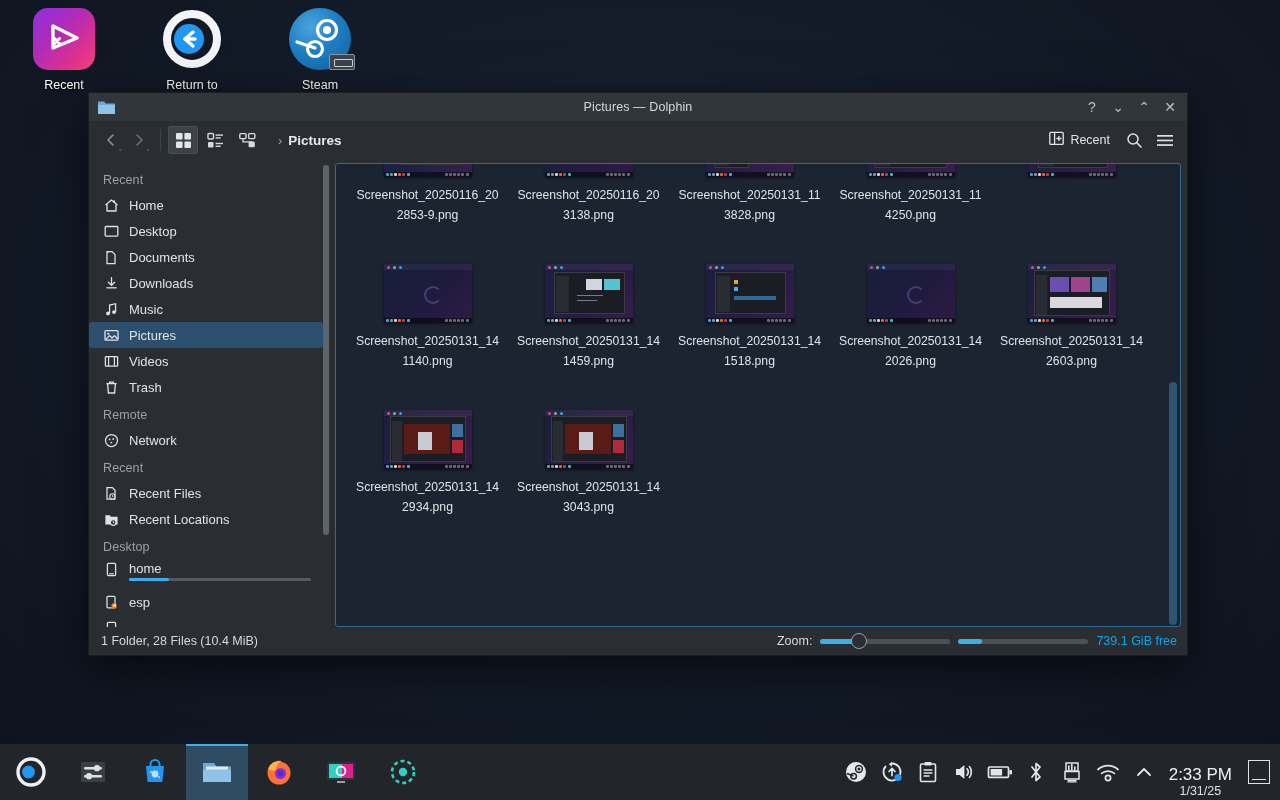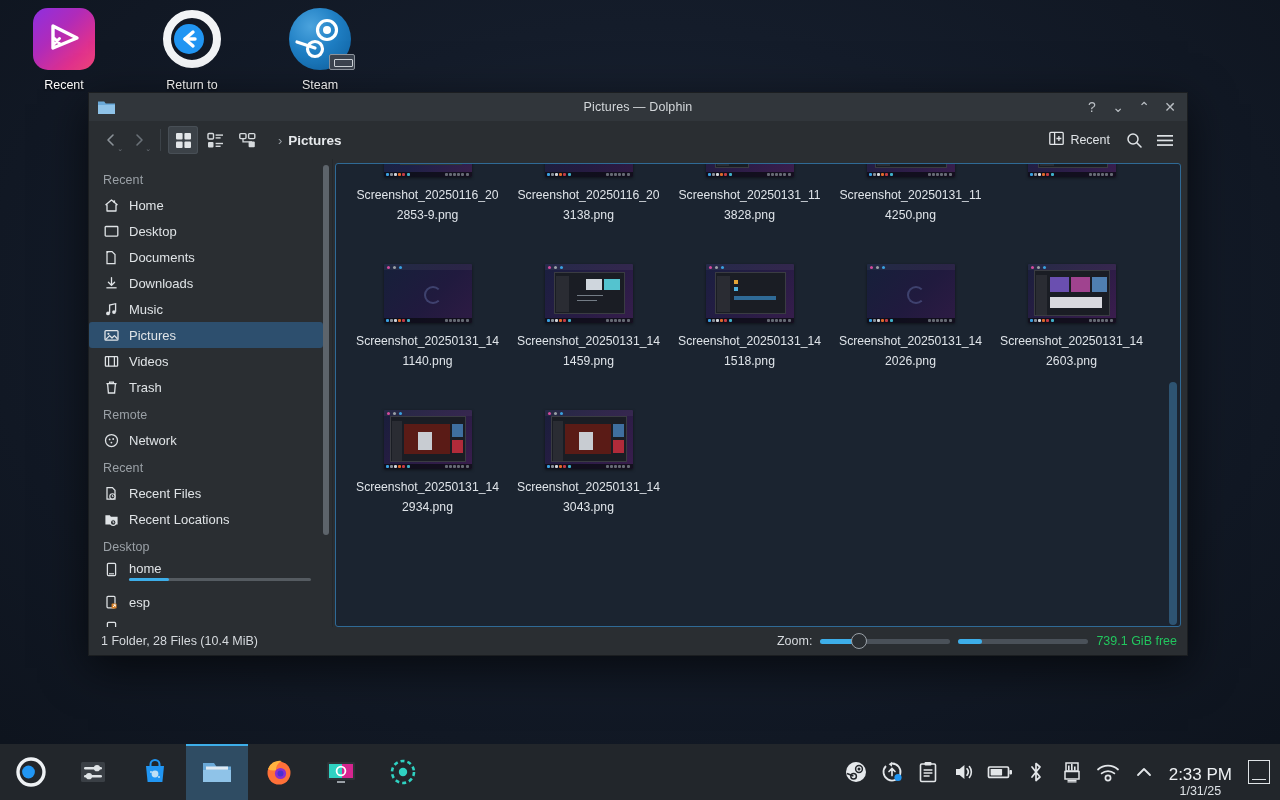--- a/index.html
+++ b/index.html
@@ -180,21 +180,21 @@
   .slider { position:relative; width:130px; height:16px; display:flex; align-items:center; }
   .slider .track { position:absolute; left:0; right:0; height:5px; background:#4a5159; border-radius:3px; }
   .slider .fill { position:absolute; left:0; height:5px; background:#3daee9; border-radius:3px; }
   .slider .handle {
     position:absolute; width:16px; height:16px; border-radius:50%;
     background:#2a2e32; border:1.5px solid #9aa1a8;
   }
   .slider2 { position:relative; width:130px; height:16px; display:flex; align-items:center; }
   .slider2 .track { position:absolute; left:0; right:0; height:5px; background:#4a5159; border-radius:3px; }
   .slider2 .fill { position:absolute; left:0; height:5px; background:#3daee9; border-radius:3px; }
-  #free-space { white-space:nowrap; color:#22c55e; }
+  #free-space { white-space:nowrap; color:#0ea5e9; }
 
   
   #taskbar {
     position:absolute; left:0; bottom:0; width:1280px; height:56px;
     background:#22262b; display:flex; align-items:center;
   }
   #tb-left { display:flex; align-items:center; height:56px; }
   .task-item {
     width:62px; height:56px; display:flex; align-items:center; justify-content:center;
     position:relative;

